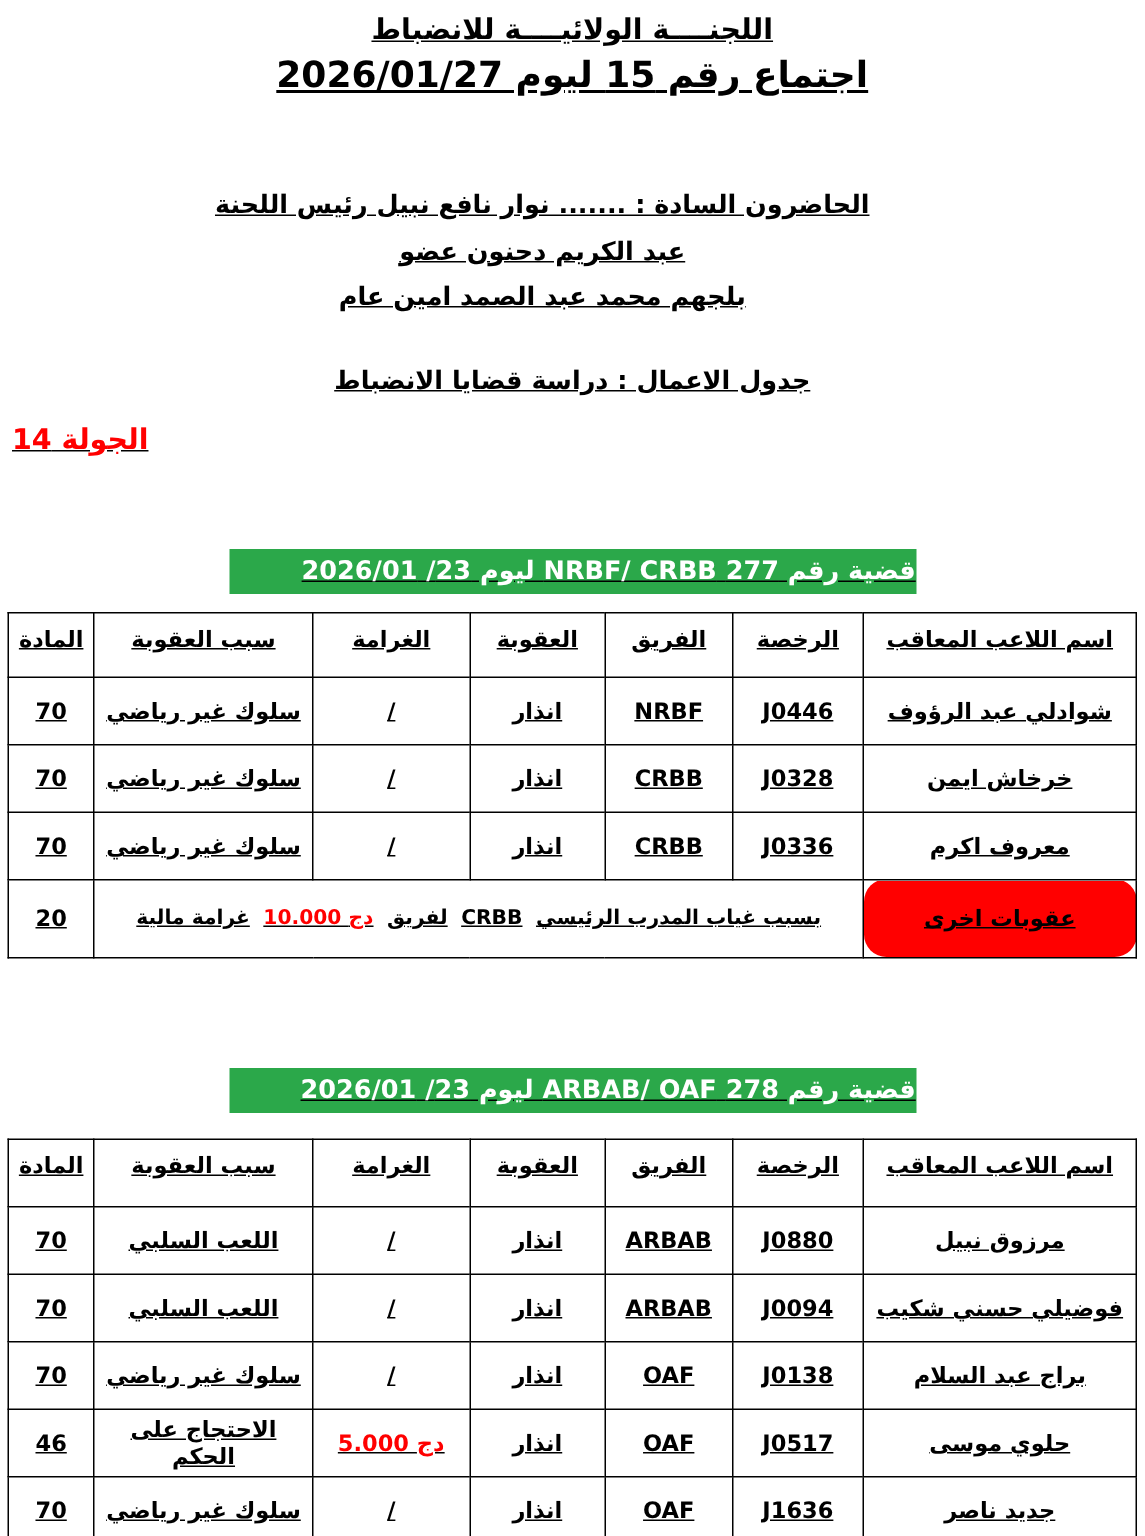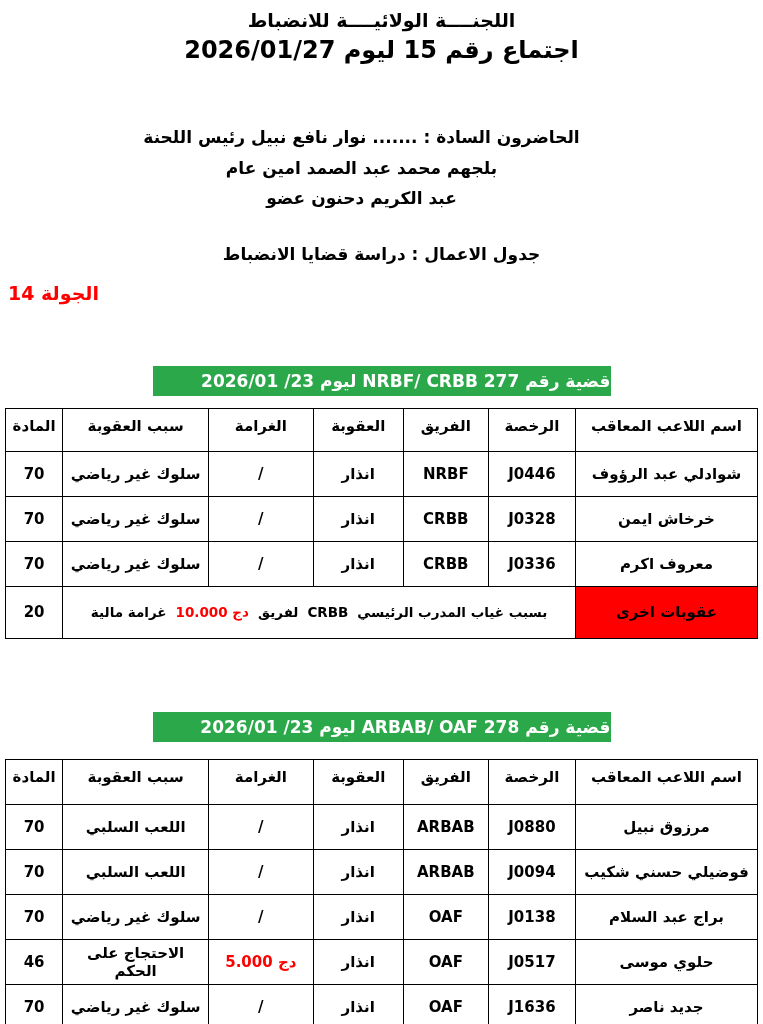--- a/index.html
+++ b/index.html
@@ -9,21 +9,21 @@
   *{box-sizing:border-box;}
   html,body{margin:0;padding:0;}
   body{
     width:763px;height:1024px;
     background:#ffffff;
     font-family:"DejaVu Sans", sans-serif;
     font-weight:bold;
     color:#000;
     overflow:hidden;
   }
-  .doc{width:763px;height:1024px;direction:rtl;}
+  .doc{width:763px;height:1024px;direction:rtl;text-decoration:underline;}
   .title-block{padding-top:8px;text-align:center;}
   .title-line1{font-size:19px;line-height:1.35;}
   .title-line2{font-size:24px;line-height:1.35;}
   .attendees{margin-top:56px;text-align:center;font-size:17px;line-height:1.8;
     margin-right:0;padding-right:40px;}
   .agenda{margin-top:30px;text-align:center;font-size:17px;}
   .round{margin-top:18px;text-align:left;direction:ltr;padding-left:6px;
     color:var(--accent-red);font-size:19px;}
   .doc .round{direction:rtl;text-align:left;padding-left:8px;}
 
@@ -53,42 +53,42 @@
   tr.other-row td{height:52px;}
   .col-name{width:24.2%;}
   .col-lic{width:11.6%;}
   .col-team{width:11.3%;}
   .col-sanc{width:12%;}
   .col-fine{width:13.9%;}
   .col-reason{width:19.4%;}
   .col-art{width:7.6%;}
   .latin{direction:ltr;}
   .red-text{color:var(--accent-red);}
-  td.other-label{background:var(--accent-red);color:#000;}
+  td.other-label{background:var(--accent-red);color:#000;border-radius:15px;}
   .fine-sentence{
     display:flex;direction:ltr;justify-content:center;align-items:flex-end;
     gap:9px;font-size:13.5px;white-space:nowrap;
   }
   .fine-sentence .ar{direction:rtl;unicode-bidi:isolate;}
   .money{direction:ltr;unicode-bidi:isolate;}
 </style>
 </head>
 <body>
 
 <div class="doc">
 
   <div class="title-block">
     <div class="title-line1">اللجنــــة الولائيــــة للانضباط</div>
     <div class="title-line2">اجتماع  رقم  15 ليوم 2026/01/27</div>
   </div>
 
   <div class="attendees">
     <div>الحاضرون السادة : .......  نوار نافع نبيل   رئيس اللحنة</div>
+    <div>عبد الكريم دحنون   عضو</div>
     <div>بلجهم محمد عبد الصمد  امين عام</div>
-    <div>عبد الكريم دحنون   عضو</div>
   </div>
 
   <div class="agenda">جدول الاعمال :  دراسة قضايا الانضباط</div>
 
   <div class="round">الجولة 14</div>
 
   <div class="case-banner banner-1">قضية رقم 277   NRBF/ CRBB ليوم 23/ 2026/01</div>
 
   <table class="sanctions t1">
     <colgroup>

